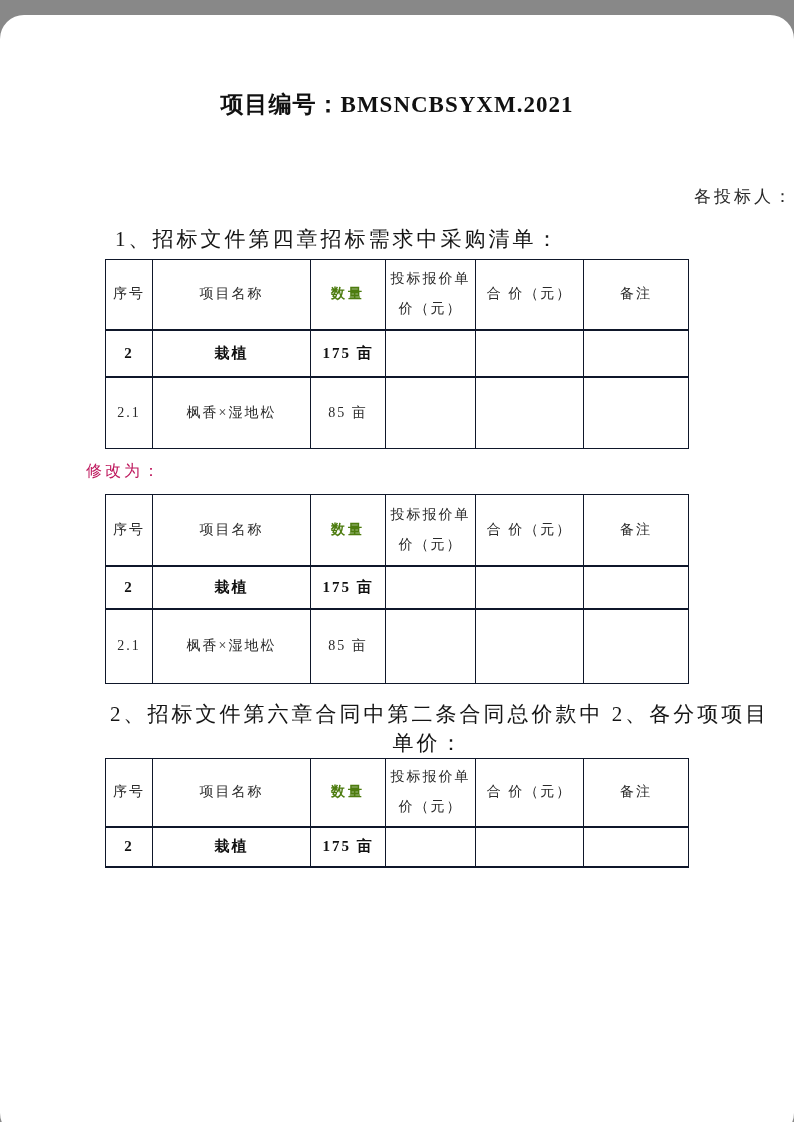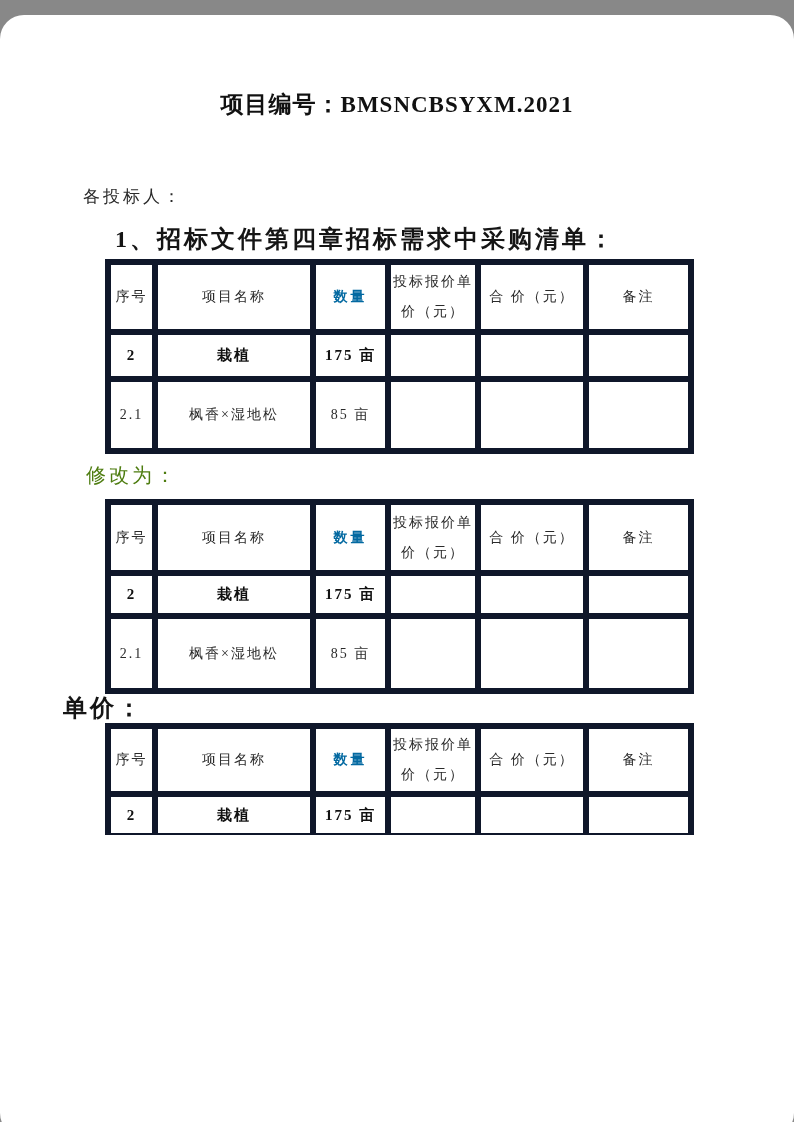--- a/index.html
+++ b/index.html
@@ -8,45 +8,45 @@
     box-sizing:border-box;padding-top:74px;overflow:hidden;
     font-family:"Liberation Serif","DejaVu Serif",serif;
     color:#1f1f1f;
     border-radius:24px;
   }
   .page-title{
     text-align:center;font-size:23px;font-weight:bold;line-height:32px;
     letter-spacing:1px;color:#111;
   }
   .salutation{
-    margin:65px 0 0 83px;font-size:17px;line-height:22px;letter-spacing:3px;color:#2a2a2a;
+    margin:65px 0 0 83px;font-size:17px;line-height:22px;letter-spacing:3px;color:#2a2a2a;text-align:right;
   }
   .section-heading{
-    font-size:24px;font-weight:bold;line-height:26px;letter-spacing:3px;color:#151515;
+    font-size:21px;font-weight:normal;line-height:26px;letter-spacing:3px;color:#151515;
   }
   .h1{margin:18px 0 0 115px;}
   .h2-line1{margin:16px 20px 0 110px;line-height:29px;}
-  .h2-line2{margin:0 0 0 63px;line-height:29px;}
+  .h2-line2{margin:0 0 0 63px;line-height:29px;text-align:center;}
   .modify-label{
-    margin:10px 0 0 86px;font-size:20px;line-height:23px;letter-spacing:3px;color:#4d7c0f;
+    margin:10px 0 0 86px;font-size:16px;line-height:23px;letter-spacing:3px;color:#be185d;
   }
   table.doc{
     border-collapse:collapse;table-layout:fixed;width:583px;
     margin-left:105px;
   }
   table.t1{margin-top:7px;}
   table.t2{margin-top:12px;}
   table.t3{margin-top:0px;}
   table.doc td{
-    border:6px solid #0f172a;text-align:center;vertical-align:middle;
+    border:1px solid #0f172a;text-align:center;vertical-align:middle;
     font-size:14px;letter-spacing:2px;color:#2a2a2a;
     padding:0 2px;overflow:hidden;
   }
   tr.hdr td{white-space:pre-line;line-height:30px;}
-  tr.hdr td.hb{font-weight:bold;letter-spacing:3px;color:#0369a1;}
+  tr.hdr td.hb{font-weight:bold;letter-spacing:3px;color:#4d7c0f;}
   tr.bold-row td{
     border-top-width:2px;border-bottom-width:2px;
     font-weight:bold;font-size:15px;letter-spacing:2px;color:#111;
   }
   
   .rh70{height:70px;} .rh71{height:71px;} .rh68{height:68px;}
   .rh47{height:47px;} .rh43{height:43px;} .rh40{height:40px;}
   .rh72{height:72px;} .rh75{height:75px;}
 </style>
 </head>
@@ -131,20 +131,21 @@
       <td>2.1</td>
       <td>枫香×湿地松</td>
       <td>85 亩</td>
       <td></td>
       <td></td>
       <td></td>
     </tr>
   </tbody>
     </table>
 
+  <div class="section-heading h2-line1">2、招标文件第六章合同中第二条合同总价款中 2、各分项项目</div>
   <div class="section-heading h2-line2">单价：</div>
 
   <table class="doc t3">
     <colgroup>
       <col style="width:47px">
         <col style="width:158px">
         <col style="width:75px">
       <col style="width:90px">
         <col style="width:108px">
         <col style="width:105px">

